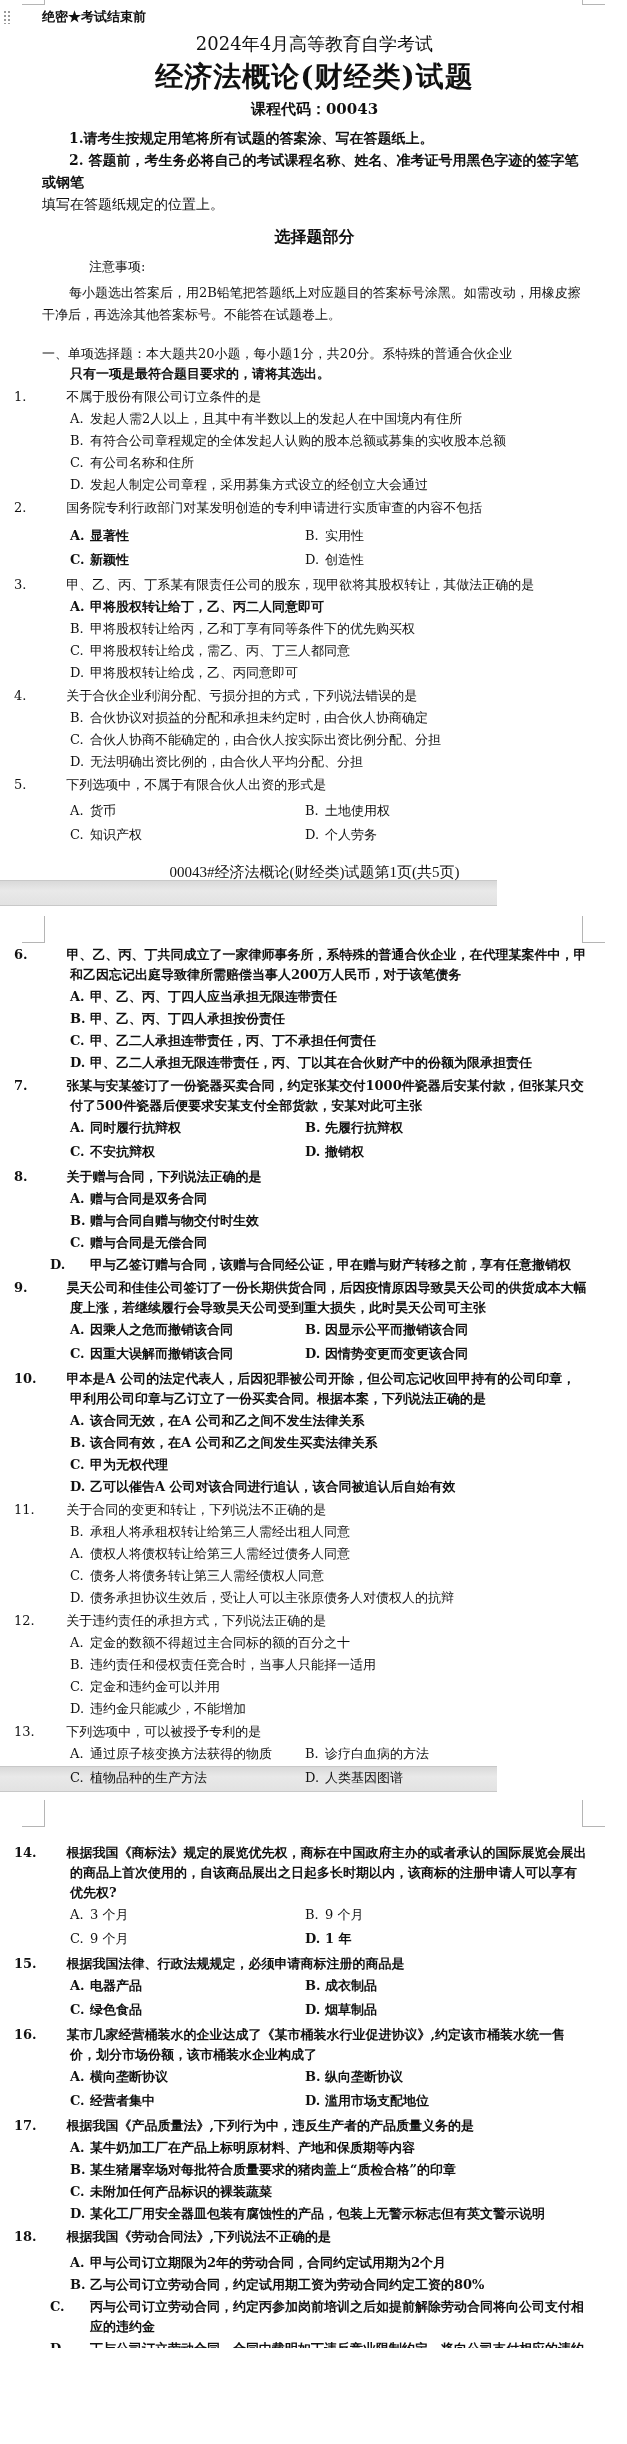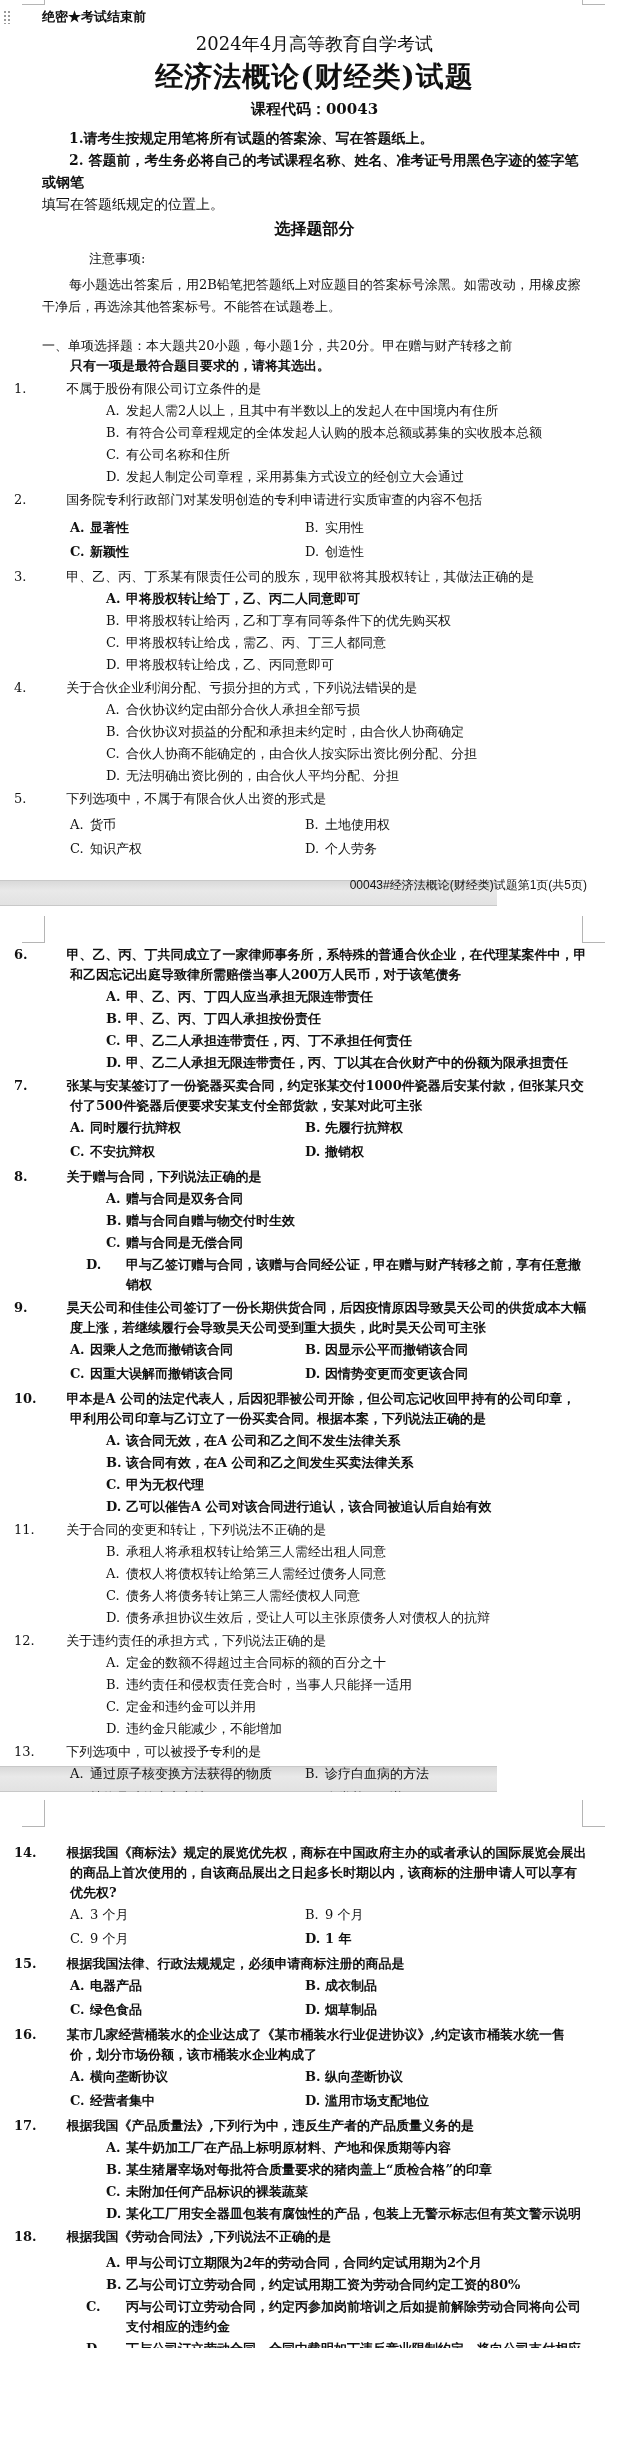--- a/index.html
+++ b/index.html
@@ -34,36 +34,36 @@
     background-image: radial-gradient(#9a9a9a 1px, transparent 1.3px);
     background-size: 4px 4px;
   }
   .secret { font-weight: bold; font-size: 13px; padding-top: 8px; height: 26px; box-sizing: border-box; }
   .exam-title { text-align: center; font-size: 18px; margin-top: 6px; }
   .main-title { text-align: center; font-size: 28px; font-weight: bold; margin-top: 2px; letter-spacing: 1px; }
   .course-code { text-align: center; font-size: 15px; font-weight: bold; margin-top: 4px; }
   .rule { font-size: 14px; font-weight: bold; line-height: 22px; }
   .rule.indent { text-indent: 27px; }
   .rule.cont { font-weight: normal; }
-  .section-title { text-align: center; font-size: 16px; font-weight: bold; margin-top: 4px; }
+  .section-title { text-align: center; font-size: 16px; font-weight: bold; margin-top: 12px; }
   .notes-label { font-size: 13px; margin-top: 10px; margin-left: 47px; }
   .notes-text { font-size: 13px; line-height: 22px; text-indent: 27px; margin-top: 6px; }
   .part-head { font-size: 13px; line-height: 20px; margin-top: 18px; }
   .part-head .bold { font-weight: bold; display: block; padding-left: 28px; }
   .q { font-size: 13px; line-height: 20px; margin-top: 3px; }
   .q.bold { font-weight: bold; }
   .q .num { display: inline-block; min-width: 20px; }
   .q .stem-wrap { padding-left: 28px; text-indent: -28px; }
-  .opts { padding-left: 28px; margin-left: 36px; }
+  .opts { padding-left: 28px; }
   .opt { font-size: 13px; line-height: 20px; margin: 2px 0; }
   .opt.bold { font-weight: bold; }
   .opt .letter { display: inline-block; width: 20px; }
   .opt .wrap { padding-left: 20px; text-indent: -20px; display: block; }
   .opt-grid { display: grid; grid-template-columns: 235px 1fr; padding-left: 28px; }
-  .footer { text-align: right; font-size: 12px; margin-top: 16px; font-family: Liberation Sans, sans-serif; }
+  .footer { text-align: center; font-size: 15px; margin-top: 16px; font-family: Liberation Serif, serif; }
 </style>
 </head>
 <body>
 
 <div class="viewer">
 
   <div class="page" style="height:880px;">
     <div class="drag-handle"></div>
     <div class="corner-l" style="top:-22px;"></div>
     <div class="corner-r" style="top:-22px;"></div>
@@ -74,21 +74,21 @@
     <div class="course-code">课程代码：00043</div>
     <div style="margin-top:8px;">
       <div class="rule indent">1.请考生按规定用笔将所有试题的答案涂、写在答题纸上。</div>
       <div class="rule indent">2. 答题前，考生务必将自己的考试课程名称、姓名、准考证号用黑色字迹的签字笔或钢笔</div>
       <div class="rule cont">填写在答题纸规定的位置上。</div>
     </div>
     <div class="section-title">选择题部分</div>
     <div class="notes-label">注意事项:</div>
     <div class="notes-text">每小题选出答案后，用2B铅笔把答题纸上对应题目的答案标号涂黑。如需改动，用橡皮擦干净后，再选涂其他答案标号。不能答在试题卷上。</div>
     <div class="part-head">
-      <span>一、单项选择题：本大题共20小题，每小题1分，共20分。甲在赠与财产转移之前</span>
+      <span>一、单项选择题：本大题共20小题，每小题1分，共20分。系特殊的普通合伙企业</span>
       <span class="bold">只有一项是最符合题目要求的，请将其选出。</span>
     </div>
 
     <div class="q">
         <div class="stem-wrap"><span class="num">1.</span> <span>不属于股份有限公司订立条件的是</span></div>
       </div>
     <div class="opts">
       <div class="opt"><span class="letter">A.</span><span>发起人需2人以上，且其中有半数以上的发起人在中国境内有住所</span></div>
       <div class="opt"><span class="letter">B.</span><span>有符合公司章程规定的全体发起人认购的股本总额或募集的实收股本总额</span></div>
       <div class="opt"><span class="letter">C.</span><span>有公司名称和住所</span></div>
@@ -112,21 +112,20 @@
       <div class="opt bold"><span class="letter">A.</span><span>甲将股权转让给丁，乙、丙二人同意即可</span></div>
       <div class="opt"><span class="letter">B.</span><span>甲将股权转让给丙，乙和丁享有同等条件下的优先购买权</span></div>
       <div class="opt"><span class="letter">C.</span><span>甲将股权转让给戊，需乙、丙、丁三人都同意</span></div>
       <div class="opt"><span class="letter">D.</span><span>甲将股权转让给戊，乙、丙同意即可</span></div>
     </div>
 
     <div class="q">
         <div class="stem-wrap"><span class="num">4.</span> <span>关于合伙企业利润分配、亏损分担的方式，下列说法错误的是</span></div>
       </div>
     <div class="opts">
-      <div class="opt"><span class="letter">A.</span><span>合伙协议约定由部分合伙人承担全部亏损</span></div>
       <div class="opt"><span class="letter">B.</span><span>合伙协议对损益的分配和承担未约定时，由合伙人协商确定</span></div>
       <div class="opt"><span class="letter">C.</span><span>合伙人协商不能确定的，由合伙人按实际出资比例分配、分担</span></div>
       <div class="opt"><span class="letter">D.</span><span>无法明确出资比例的，由合伙人平均分配、分担</span></div>
     </div>
 
     <div class="q">
         <div class="stem-wrap"><span class="num">5.</span> <span>下列选项中，不属于有限合伙人出资的形式是</span></div>
       </div>
     <div class="opt-grid" style="margin-top:4px;">
       <div class="opt"><span class="letter">A.</span><span>货币</span></div>

